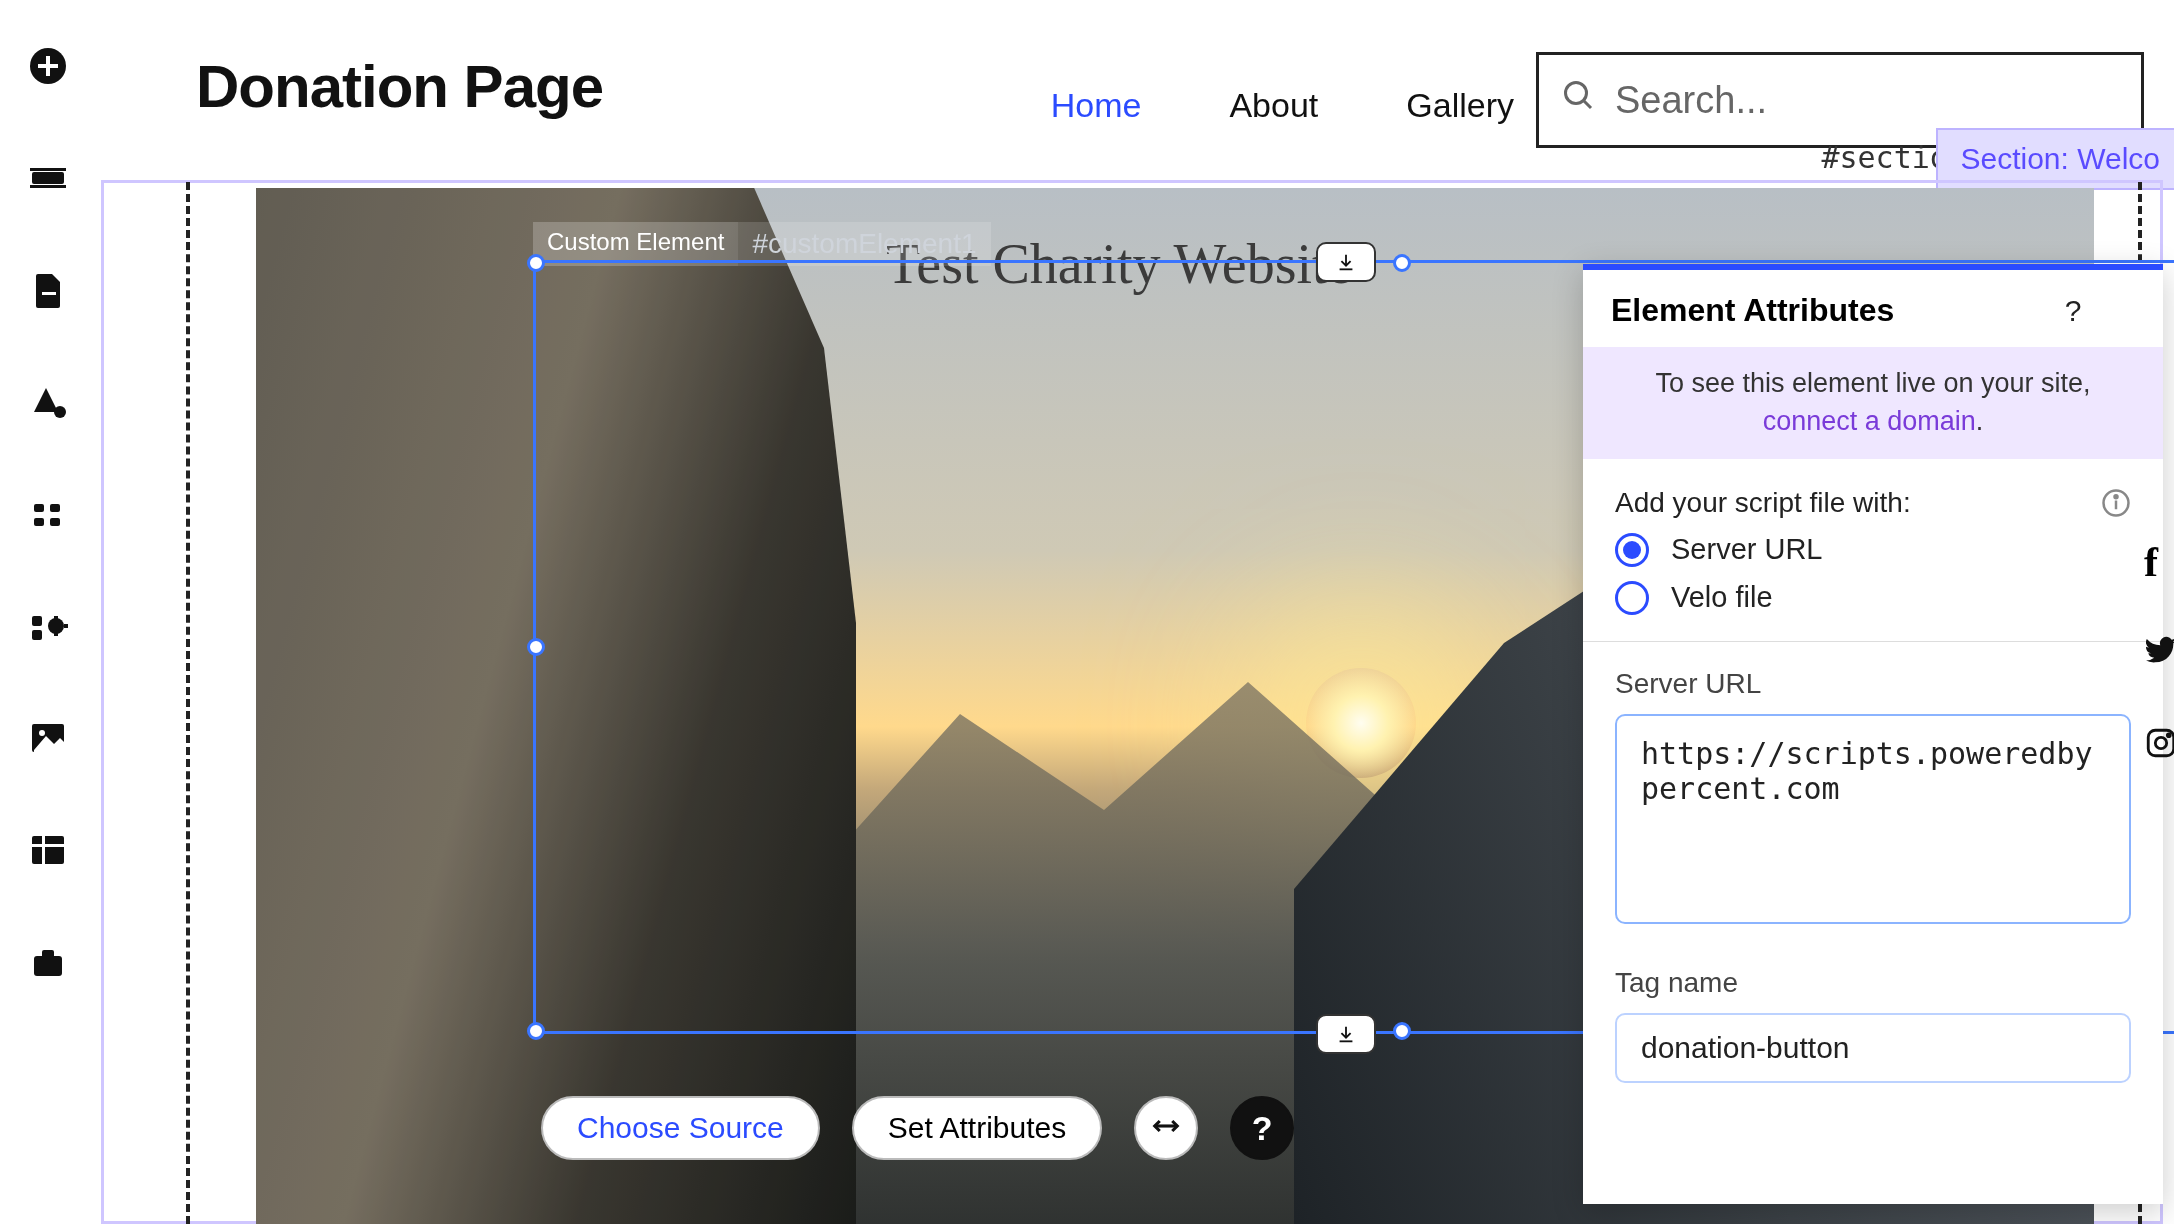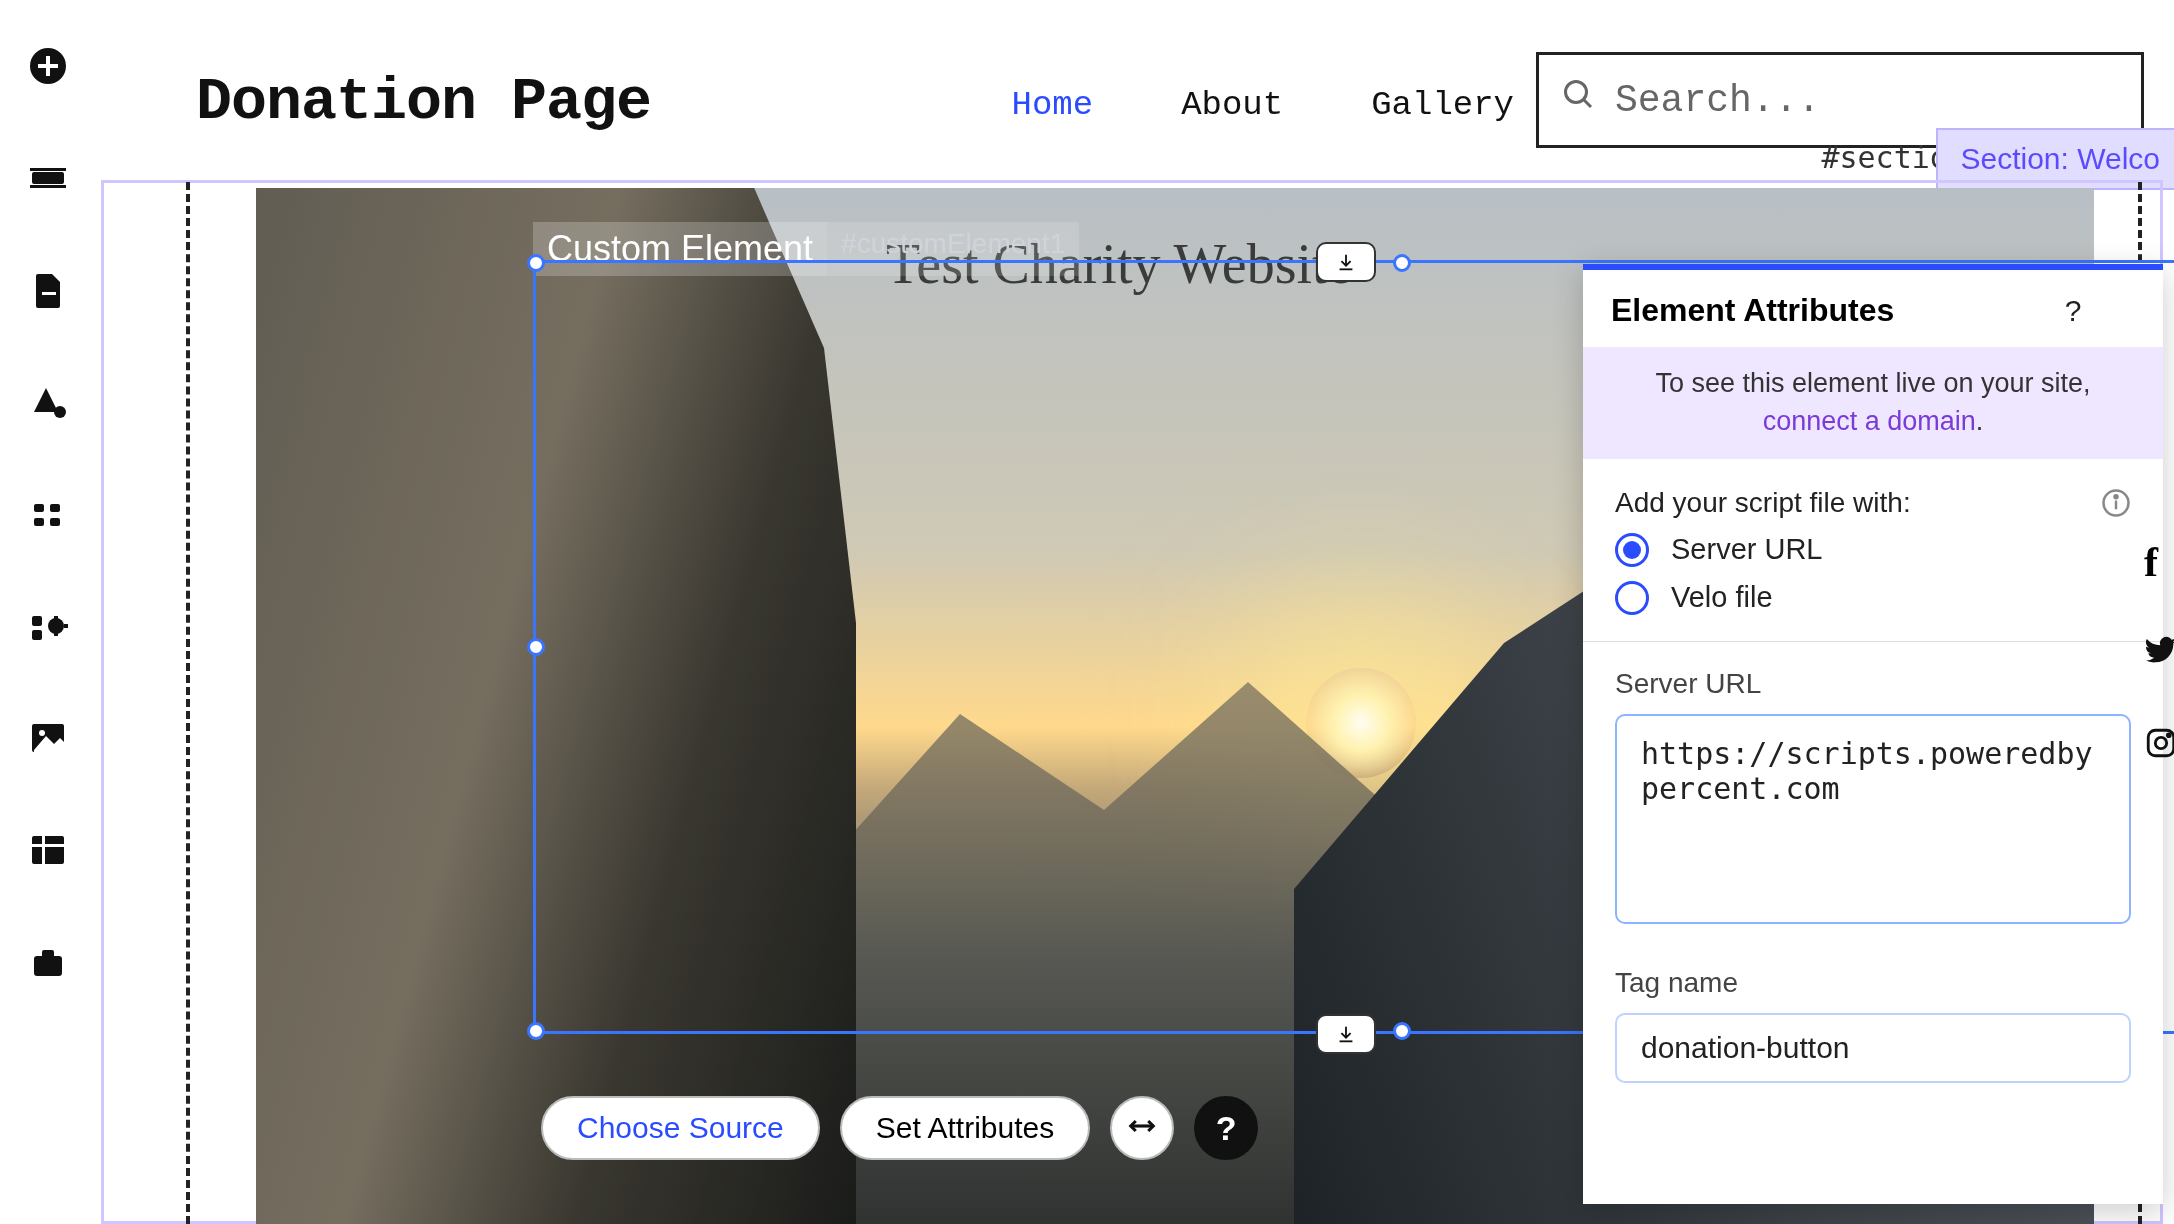--- a/index.html
+++ b/index.html
@@ -40,22 +40,21 @@
     background:#fff;
   }
 
   
   .page-header {
     position: absolute;
     left: 100px; top: 36px;
     right: 20px;
     height: 100px;
     display:flex;
-    align-items:flex-end;
-    font-family:Liberation Mono, monospace;
+    align-items:center;
   }
   .page-title {
     font-size: 60px;
     font-weight: 800;
     letter-spacing: -1px;
     color:#111;
   }
   .page-nav {
     position:absolute;
     right: 640px;
@@ -175,21 +174,21 @@
   .h-bl{left:-9px;bottom:-9px;} .h-bm{left:calc(50% - 9px);bottom:-9px;}
 
   .sel-label {
     position:absolute;
     left: 437px; top: 222px;
     display:flex;
   }
   .sel-label .a{
     background:rgba(255,255,255,.22);
     color:#fff;
-    font-size:36px;
+    font-size:24px;
     padding:6px 14px;
   }
   .sel-label .b{
     background:rgba(255,255,255,.15);
     color:#cfd4db;
     font-size:28px;
     padding:6px 14px;
     font-family: Liberation Sans, sans-serif;
   }
 
@@ -198,21 +197,21 @@
     width:60px; height:40px;
     background:#fff; border:2px solid #333;
     border-radius:10px;
     display:flex;align-items:center;justify-content:center;
   }
   .drop-pill svg{width:22px;height:22px;}
 
   .action-bar {
     position:absolute;
     left: 445px; top: 1096px;
-    display:flex; gap: 20px;
+    display:flex; gap: 32px;
     align-items:center;
   }
   .pill-btn {
     height: 64px;
     padding: 0 34px;
     border-radius: 40px;
     border: 2px solid #bbb;
     background:#fff;
     font-size: 30px;
     display:flex; align-items:center;

